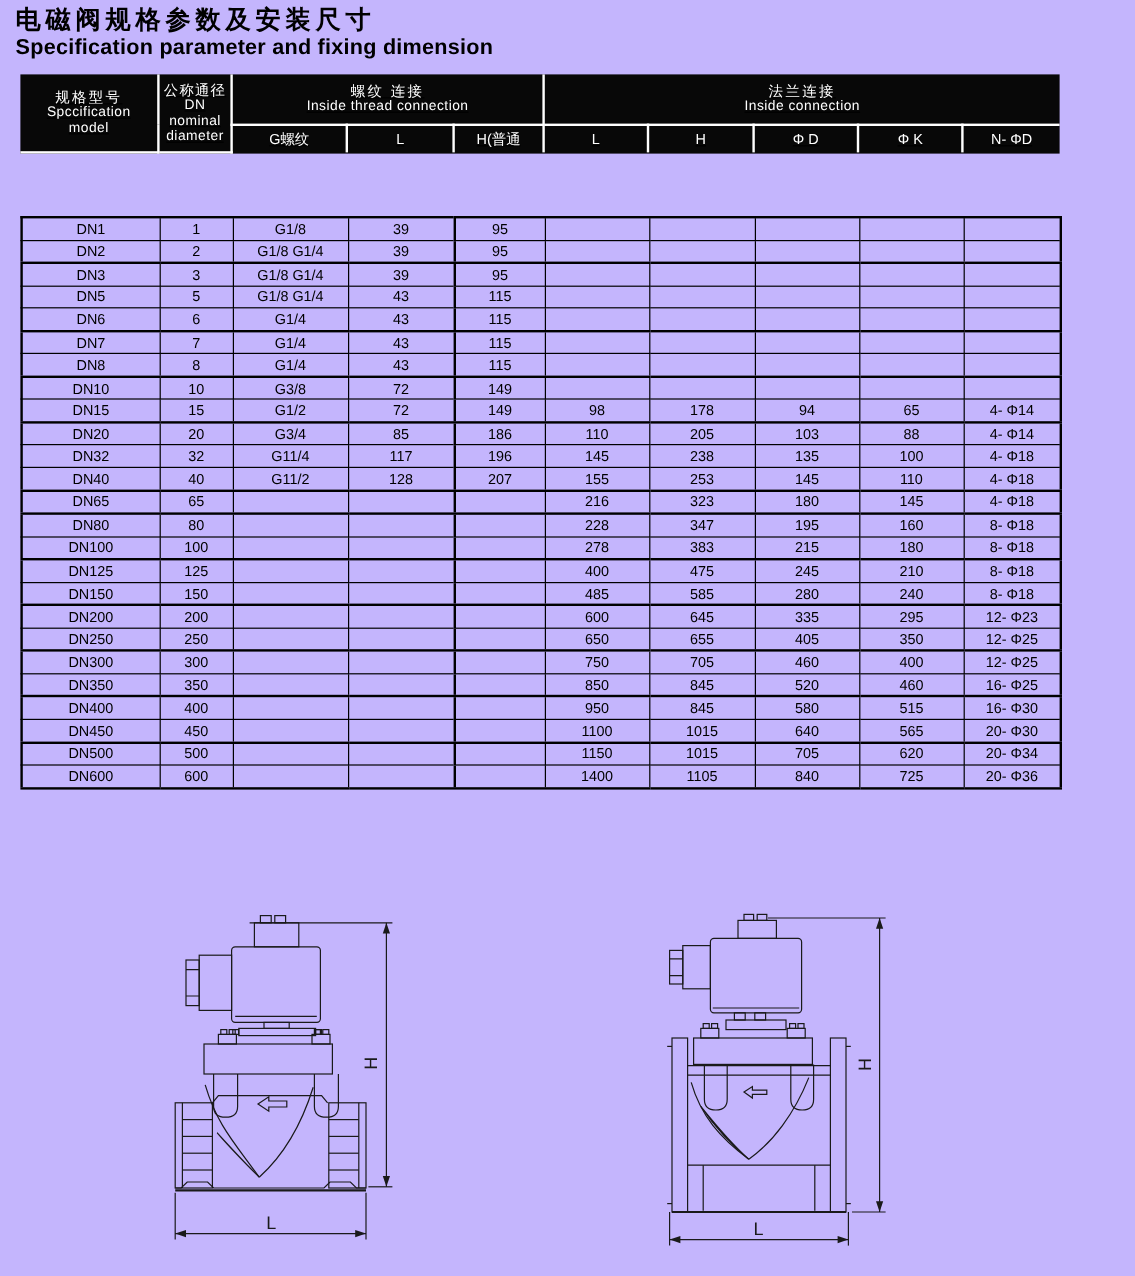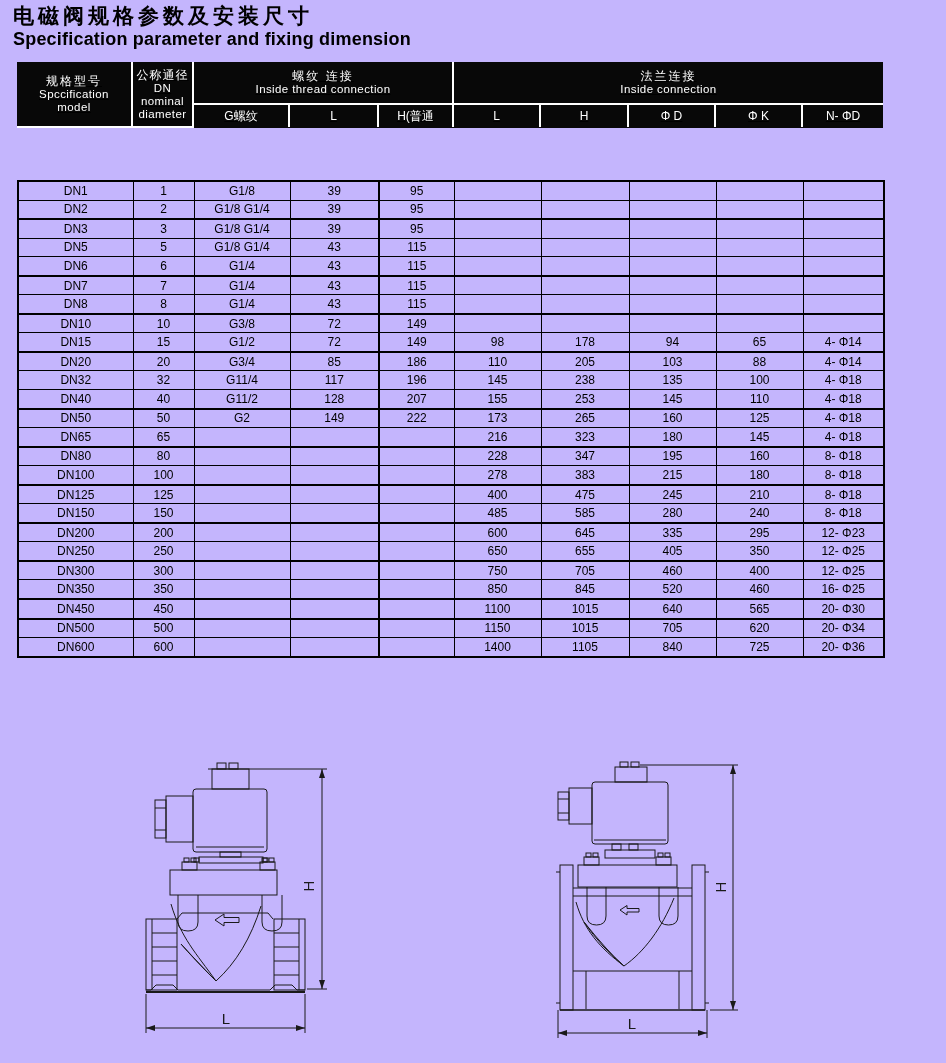--- a/index.html
+++ b/index.html
@@ -249,32 +249,20 @@
             <td class="col-dn">40</td>
             <td class="col-g">G11/2</td>
             <td class="col-tl">128</td>
             <td class="col-th">207</td>
             <td class="col-fl">155</td>
             <td class="col-fh">253</td>
             <td class="col-fd">145</td>
             <td class="col-fk">110</td>
             <td class="col-nd">4- Φ18</td>
           </tr>
-          <tr>
-            <td class="col-model">DN50</td>
-            <td class="col-dn">50</td>
-            <td class="col-g">G2</td>
-            <td class="col-tl">149</td>
-            <td class="col-th">222</td>
-            <td class="col-fl">173</td>
-            <td class="col-fh">265</td>
-            <td class="col-fd">160</td>
-            <td class="col-fk">125</td>
-            <td class="col-nd">4- Φ18</td>
-          </tr>
           <tr class="pair-end">
             <td class="col-model">DN65</td>
             <td class="col-dn">65</td>
             <td class="col-g"></td>
             <td class="col-tl"></td>
             <td class="col-th"></td>
             <td class="col-fl">216</td>
             <td class="col-fh">323</td>
             <td class="col-fd">180</td>
             <td class="col-fk">145</td>
@@ -368,20 +356,32 @@
             <td class="col-model">DN350</td>
             <td class="col-dn">350</td>
             <td class="col-g"></td>
             <td class="col-tl"></td>
             <td class="col-th"></td>
             <td class="col-fl">850</td>
             <td class="col-fh">845</td>
             <td class="col-fd">520</td>
             <td class="col-fk">460</td>
             <td class="col-nd">16- Φ25</td>
+          </tr>
+          <tr>
+            <td class="col-model">DN400</td>
+            <td class="col-dn">400</td>
+            <td class="col-g"></td>
+            <td class="col-tl"></td>
+            <td class="col-th"></td>
+            <td class="col-fl">950</td>
+            <td class="col-fh">845</td>
+            <td class="col-fd">580</td>
+            <td class="col-fk">515</td>
+            <td class="col-nd">16- Φ30</td>
           </tr>
           <tr class="pair-end">
             <td class="col-model">DN450</td>
             <td class="col-dn">450</td>
             <td class="col-g"></td>
             <td class="col-tl"></td>
             <td class="col-th"></td>
             <td class="col-fl">1100</td>
             <td class="col-fh">1015</td>
             <td class="col-fd">640</td>

